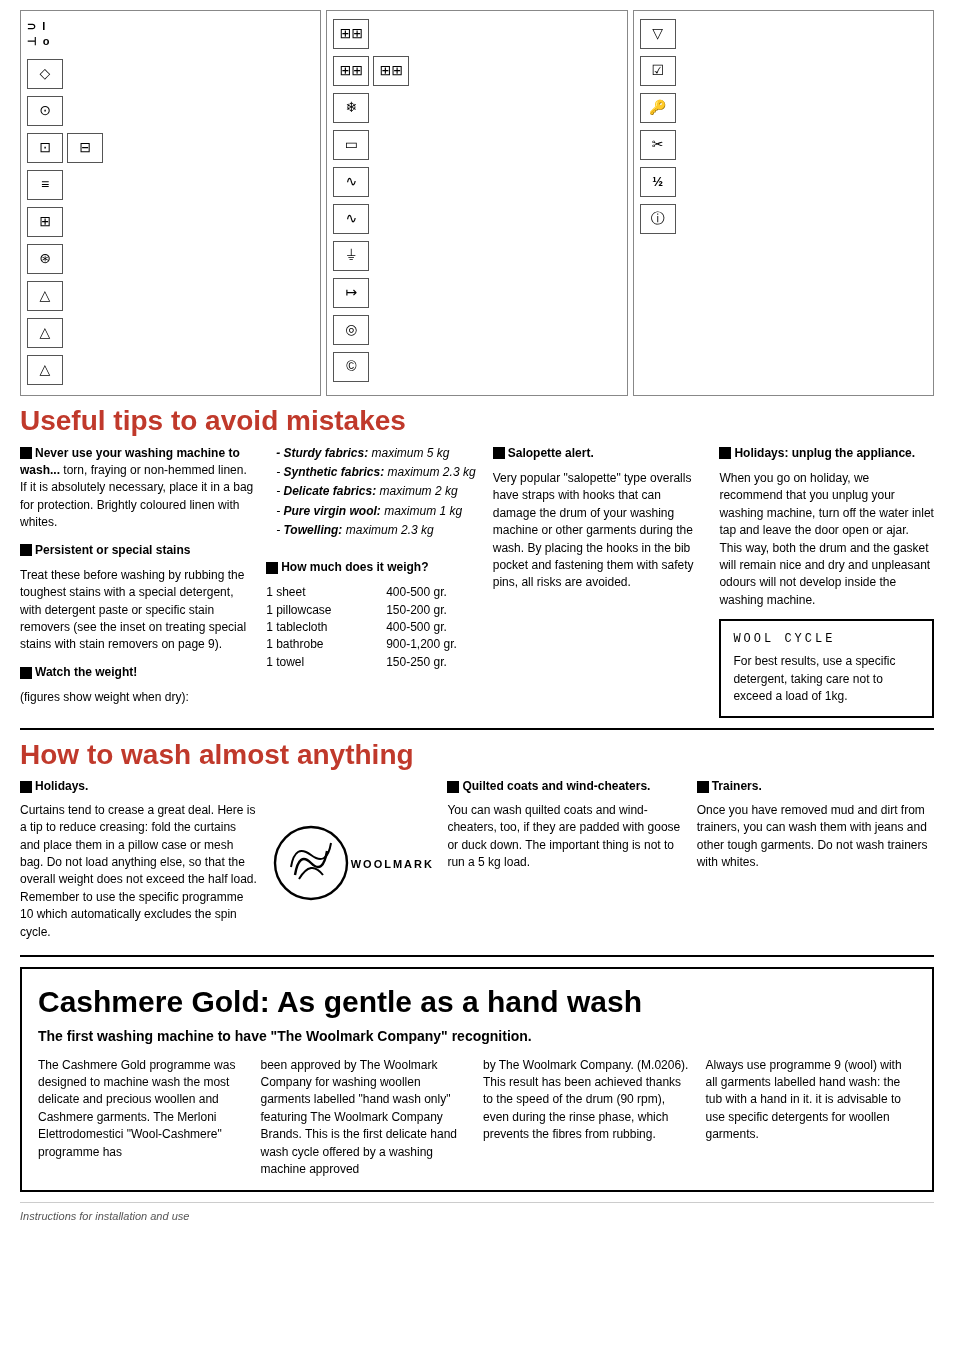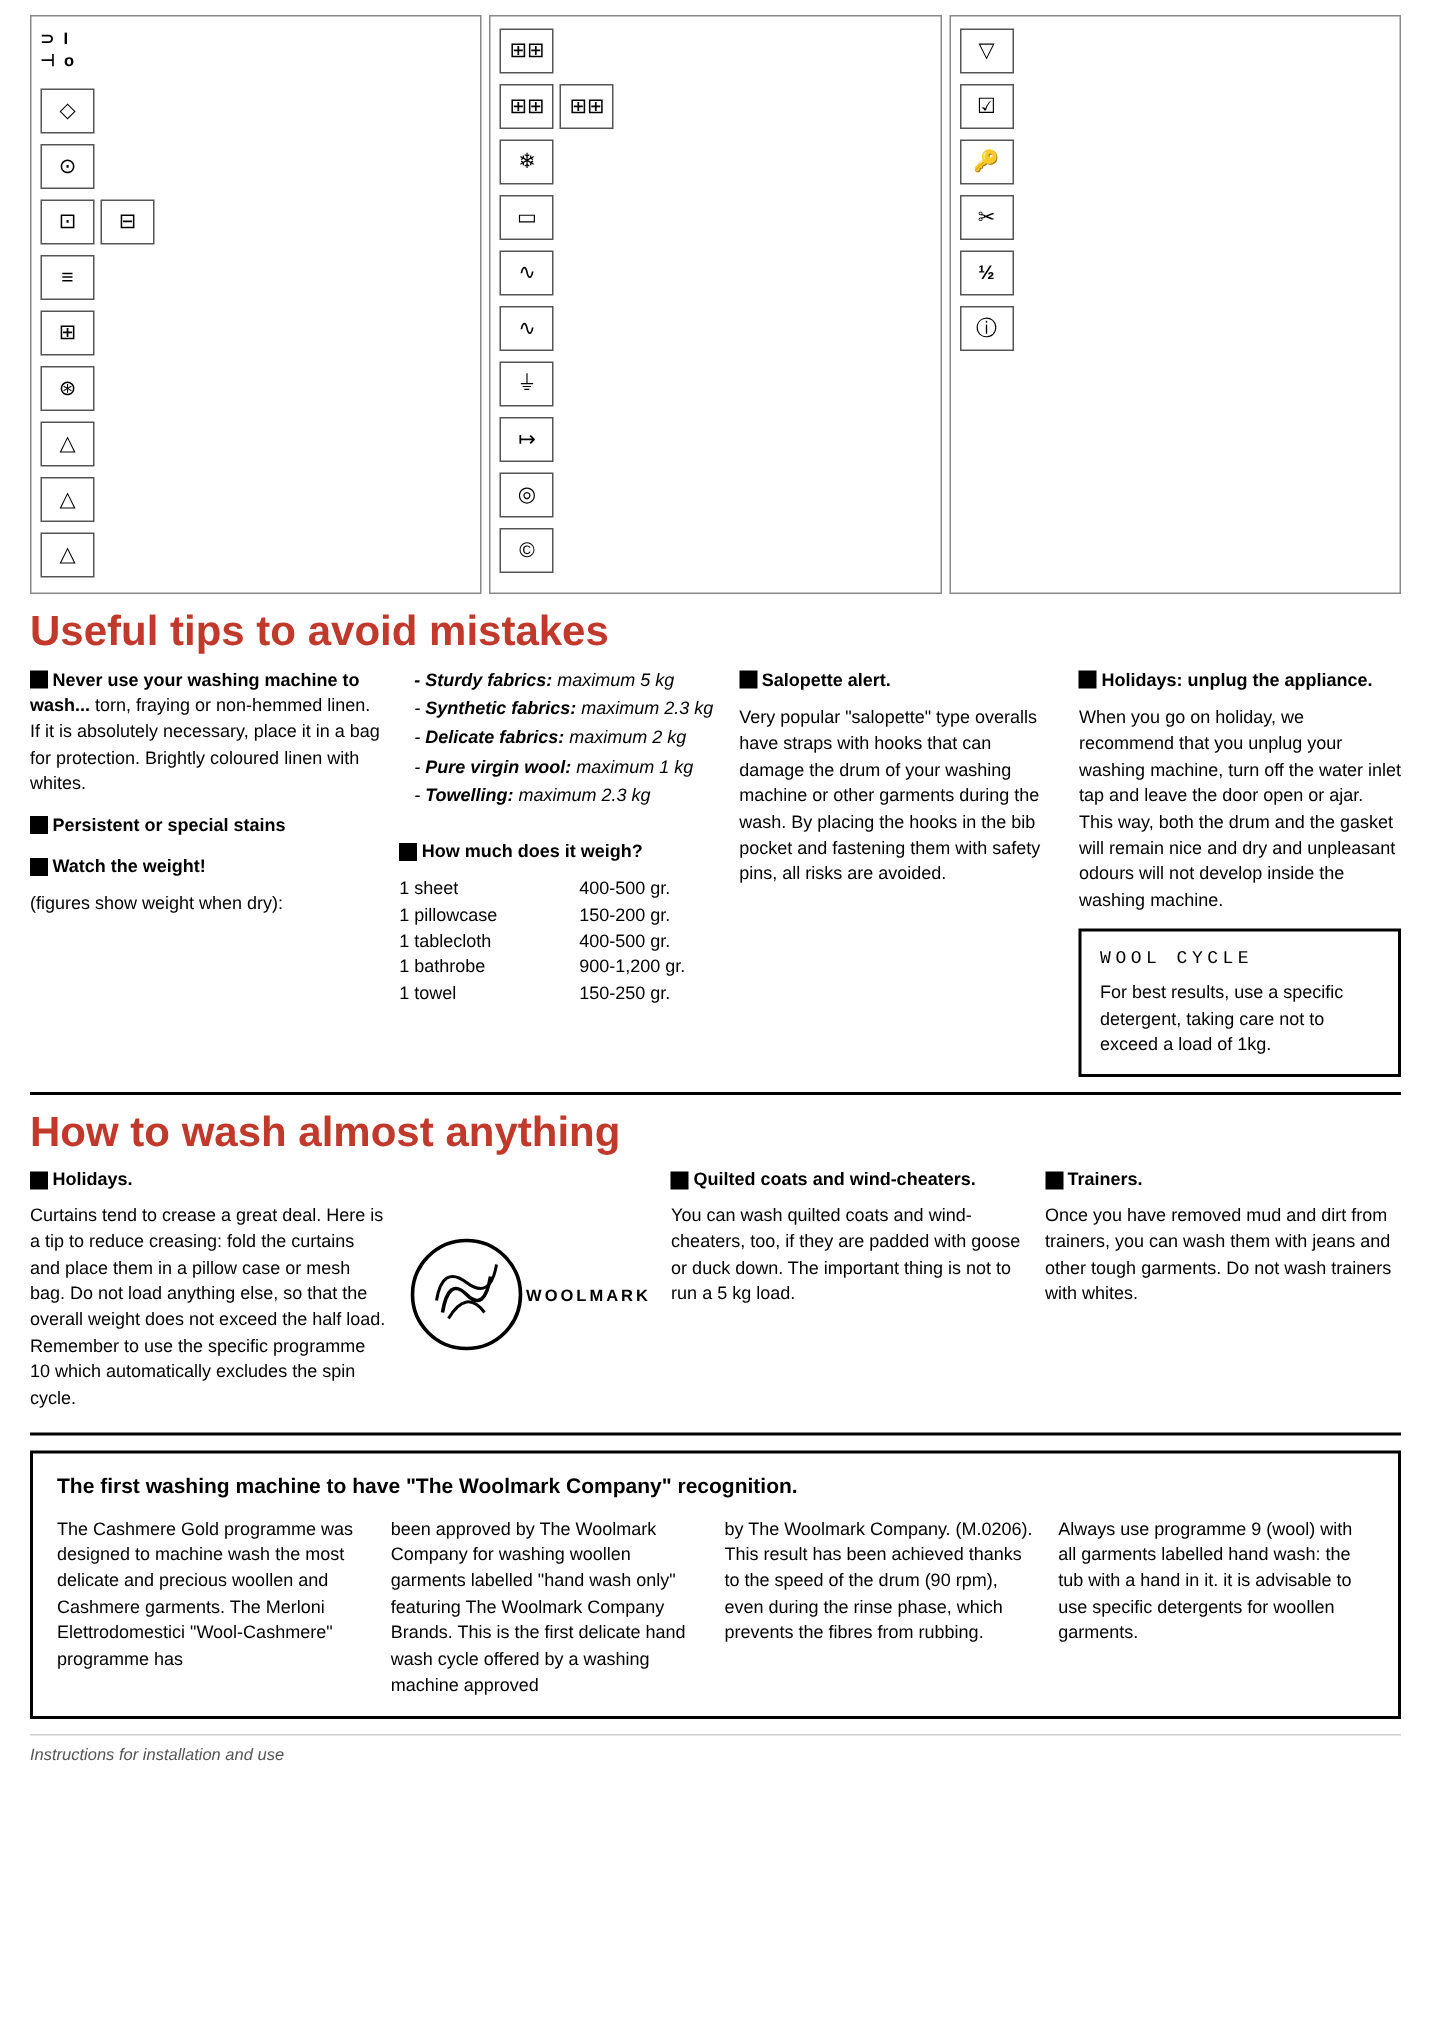--- a/index.html
+++ b/index.html
@@ -321,20 +321,21 @@
   <h2 class="section-title">Useful tips to avoid mistakes</h2>
 
   <div class="content-area">
 
     <div class="col-tips" style="flex:1.2">
       <div class="bullet-block">
         <p><span class="bullet-icon"></span><strong>Never use your washing machine to wash...</strong> <span>torn, fraying or non-hemmed linen. If it is absolutely necessary, place it in a bag for protection. Brightly coloured linen with whites.</span></p>
       </div>
       <div class="bullet-block">
         <p><span class="bullet-icon"></span><strong>Persistent or special stains</strong></p>
+        <p>Treat these before washing by rubbing the toughest stains with a special detergent, with detergent paste or specific stain removers (see the inset on treating special stains with stain removers on page 9).</p>
       </div>
       <div class="bullet-block">
         <p><span class="bullet-icon"></span><strong>Watch the weight!</strong></p>
         <p>(figures show weight when dry):</p>
       </div>
     </div>
 
     <div class="col-tips" style="flex:1.1">
       <ul>
         <li><strong>- <em>Sturdy fabrics:</em></strong> <em>maximum 5 kg</em></li>
@@ -421,20 +422,21 @@
 
     <div class="wash-col">
       <p><span class="bullet-icon"></span><strong>Trainers.</strong></p>
       <p>Once you have removed mud and dirt from trainers, you can wash them with jeans and other tough garments. Do not wash trainers with whites.</p>
     </div>
   </div>
 
   <div class="divider"></div>
 
   <div class="cashmere-box">
+    <div class="cashmere-title">Cashmere Gold:  As gentle as a hand wash</div>
     <div class="cashmere-subtitle">The first washing machine to have "The Woolmark Company" recognition.</div>
     <div class="cashmere-content">
       <div class="cashmere-col">
         <p>The Cashmere Gold programme was designed to machine wash the most delicate and precious woollen and Cashmere garments.
 The Merloni Elettrodomestici "Wool-Cashmere" programme has</p>
       </div>
       <div class="cashmere-col">
         <p>been approved by The Woolmark Company for washing woollen garments labelled "hand wash only" featuring The Woolmark Company Brands. This is the first delicate hand wash cycle offered by a washing machine approved</p>
       </div>
       <div class="cashmere-col">

